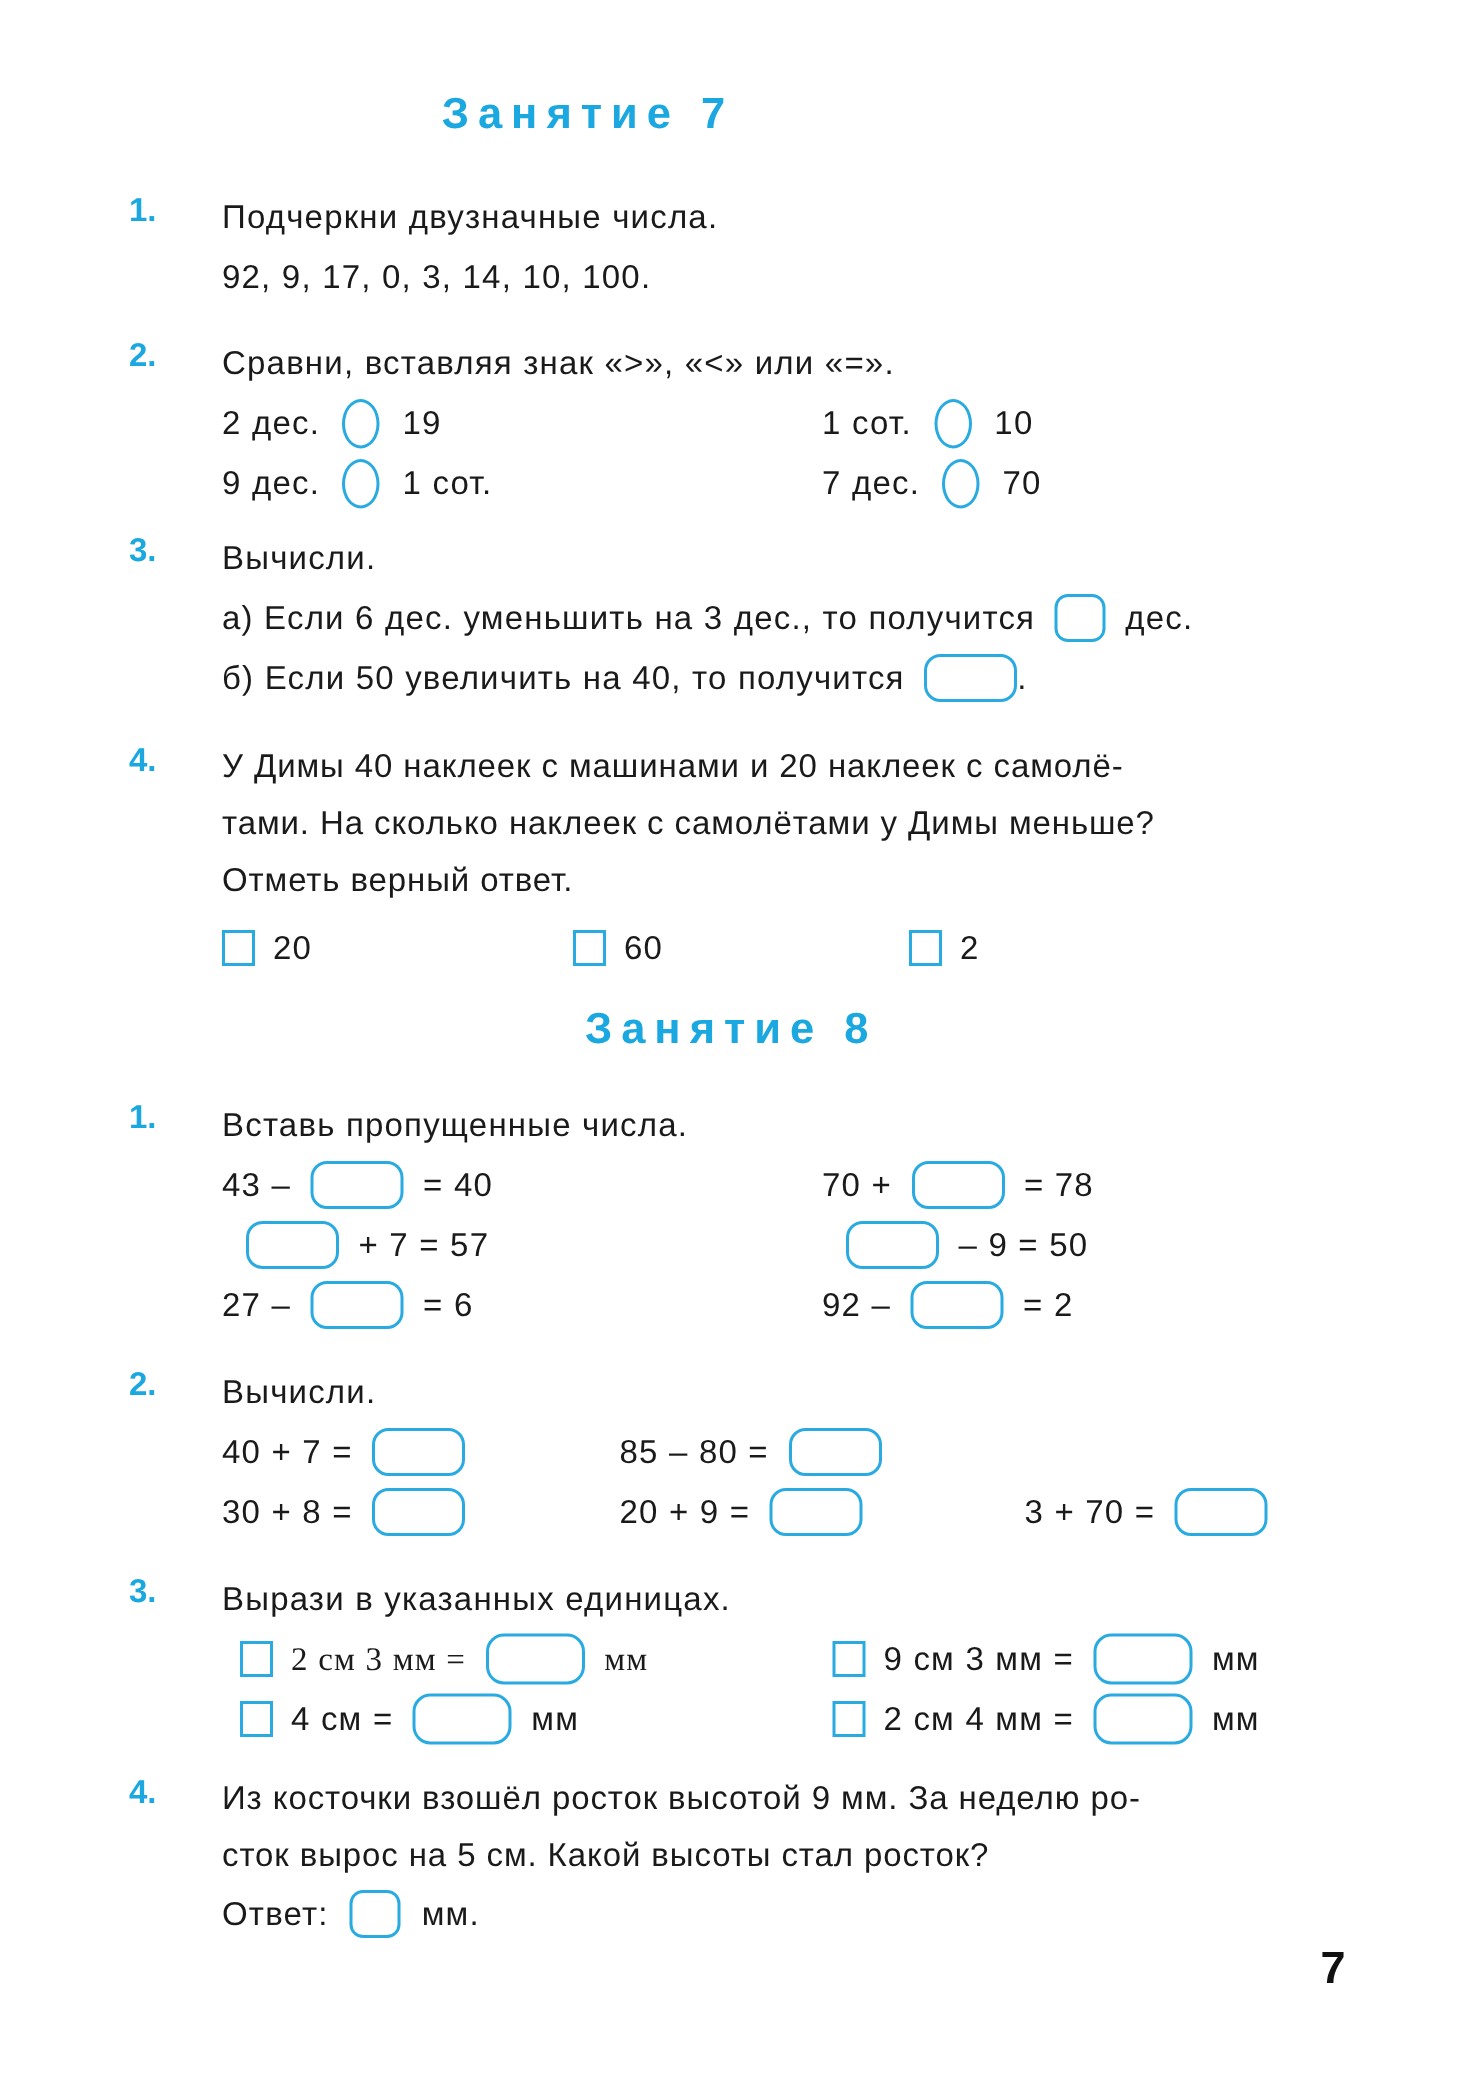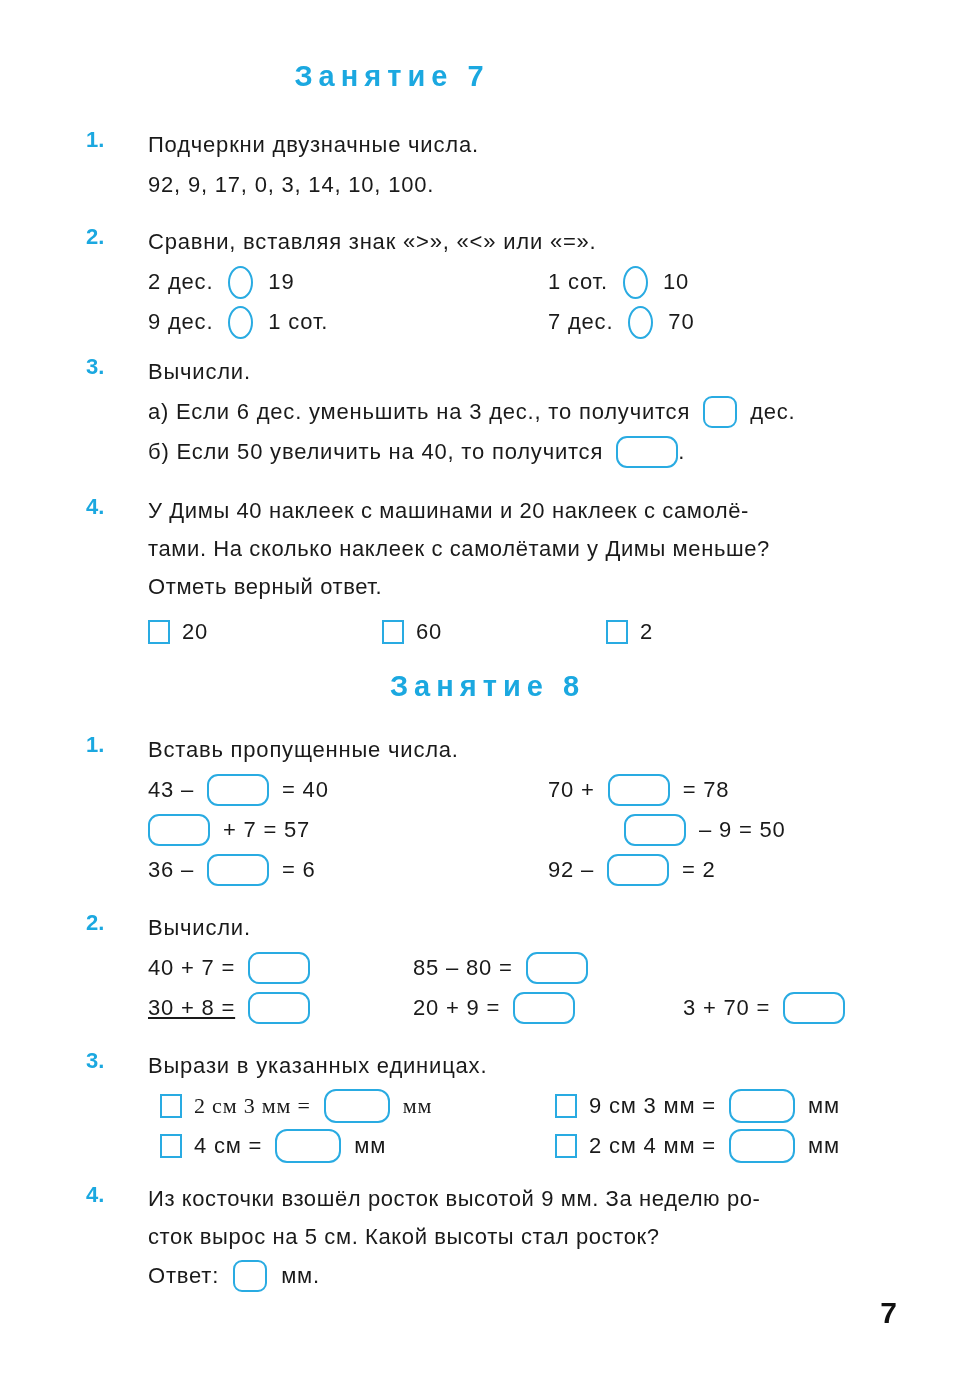--- a/index.html
+++ b/index.html
@@ -223,35 +223,35 @@
         <div class="cell">
           <span>70 +</span>
           <span class="sp" style="width:13px;"></span>
           <span class="rbox wide"></span>
           <span class="sp" style="width:13px;"></span>
           <span>= 78</span>
         </div>
       </div>
 
       <div class="row">
-        <div class="cell" style="width:476px;">
+        <div class="cell" style="width:400px;margin-left:16px;">
           <span class="rbox wide"></span>
           <span class="sp" style="width:13px;"></span>
           <span>+ 7 = 57</span>
         </div>
         <div class="cell">
           <span class="rbox wide"></span>
           <span class="sp" style="width:13px;"></span>
           <span>– 9 = 50</span>
         </div>
       </div>
 
       <div class="row">
         <div class="cell" style="width:400px;">
-          <span>36 –</span>
+          <span>27 –</span>
           <span class="sp" style="width:13px;"></span>
           <span class="rbox wide"></span>
           <span class="sp" style="width:13px;"></span>
           <span>= 6</span>
         </div>
         <div class="cell">
           <span>92 –</span>
           <span class="sp" style="width:13px;"></span>
           <span class="rbox wide"></span>
           <span class="sp" style="width:13px;"></span>
@@ -271,21 +271,21 @@
           <span class="sp" style="width:13px;"></span>
           <span class="rbox wide"></span>
         </div>
         <div class="cell">
           <span>85 – 80 =</span>
           <span class="sp" style="width:13px;"></span>
           <span class="rbox wide"></span>
         </div>
       </div>
       <div class="row">
-        <div class="cell" style="width:265px;text-decoration:underline;">
+        <div class="cell" style="width:265px;">
           <span>30 + 8 =</span>
           <span class="sp" style="width:13px;"></span>
           <span class="rbox wide"></span>
         </div>
         <div class="cell" style="width:270px;">
           <span>20 + 9 =</span>
           <span class="sp" style="width:13px;"></span>
           <span class="rbox wide"></span>
         </div>
         <div class="cell">

